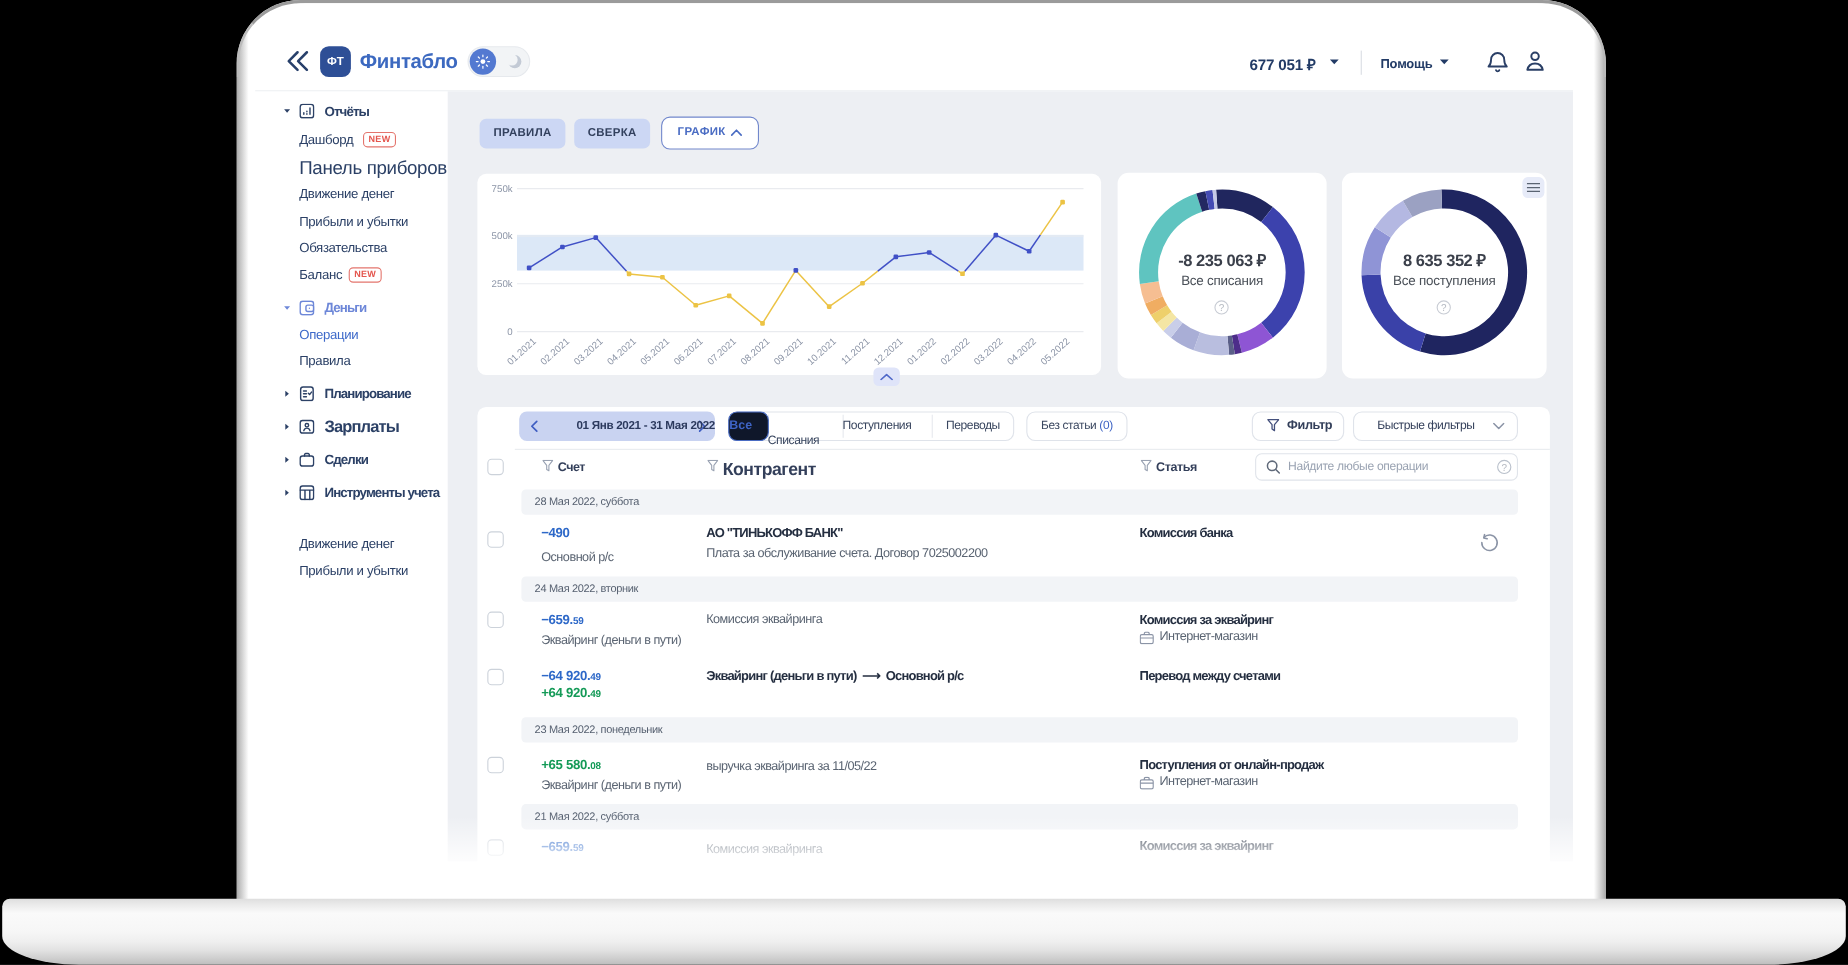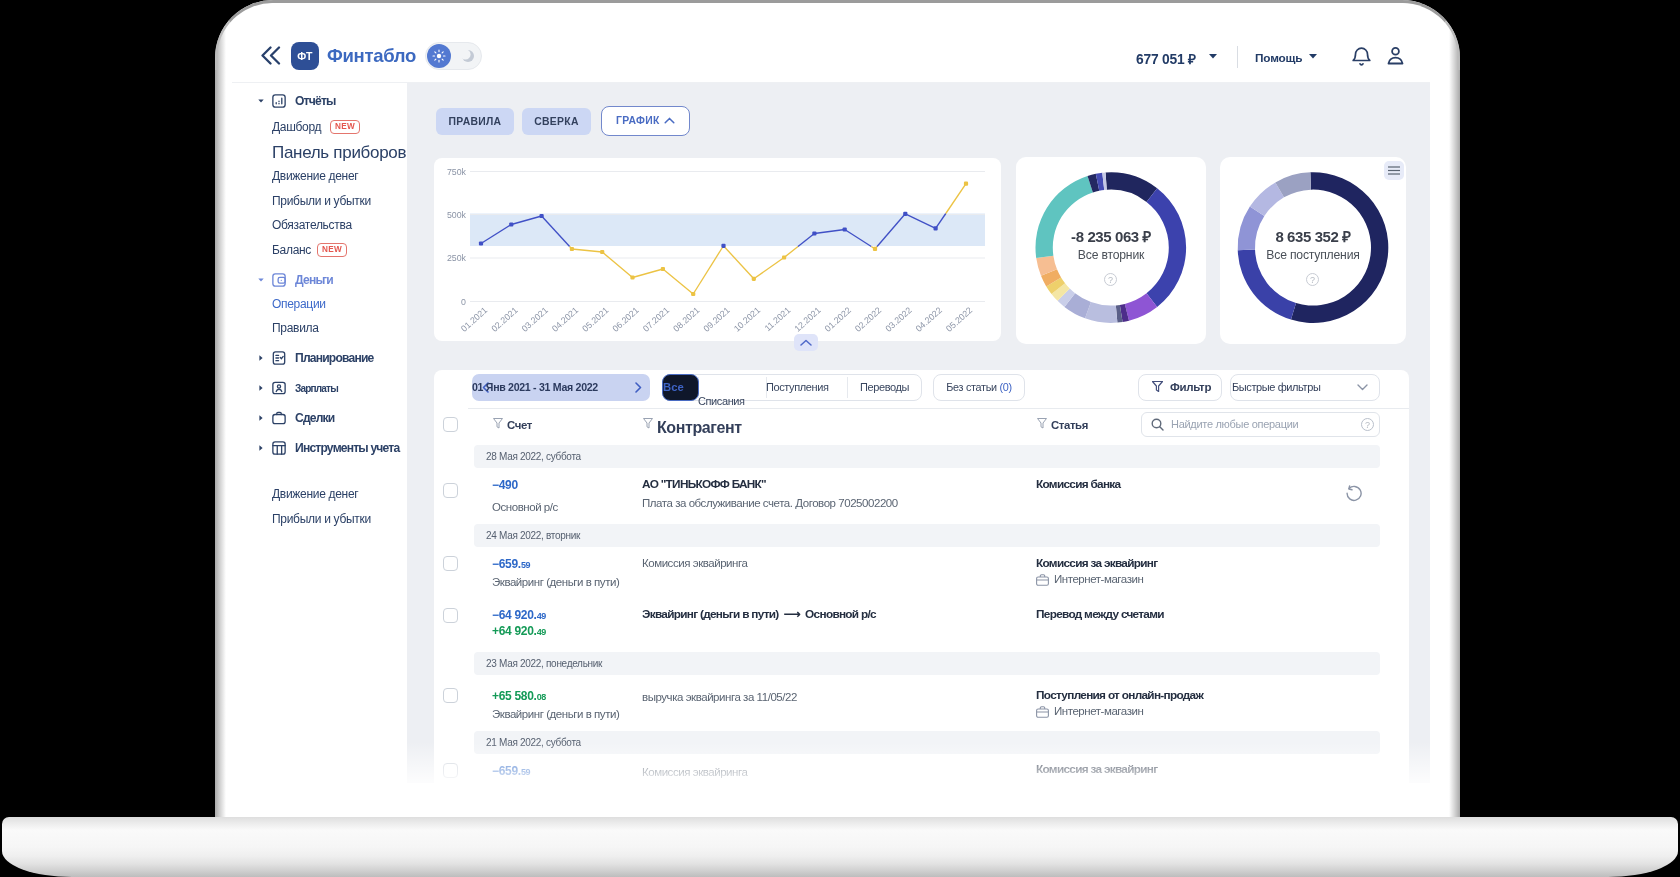--- a/index.html
+++ b/index.html
@@ -91,21 +91,21 @@
   </svg>
 <div class="abs" style="left:295px;top:351px;font-size:12.1px;font-weight:700;letter-spacing:-0.8px;color:#2c4166;line-height:15px">Планирование</div>
 <svg class="abs" style="left:259px;top:385px" width="4" height="6" viewBox="0 0 4 6">
     <path d="M0.4 0.3l3.2 2.7-3.2 2.7z" fill="#2c4166"></path>
   </svg>
 <svg class="abs" style="left:272px;top:381px" width="14" height="14" viewBox="0 0 16 16">
     <rect x="1" y="1.5" width="14" height="13" rx="2.5" stroke="#2c4166" stroke-width="1.5" fill="none" stroke-linecap="round" stroke-linejoin="round"></rect>
     <circle cx="8" cy="6.3" r="1.8" stroke="#2c4166" stroke-width="1.5" fill="none" stroke-linecap="round" stroke-linejoin="round"></circle>
     <path d="M4.8 12c.5-1.7 1.7-2.6 3.2-2.6s2.7.9 3.2 2.6" stroke="#2c4166" stroke-width="1.5" fill="none" stroke-linecap="round" stroke-linejoin="round"></path>
   </svg>
-<div class="abs" style="left:295px;top:381px;font-size:10px;font-weight:700;letter-spacing:-0.8px;color:#2c4166;line-height:15px">Зарплаты</div>
+<div class="abs" style="left:295px;top:381px;font-size:15px;font-weight:700;letter-spacing:-0.8px;color:#2c4166;line-height:15px">Зарплаты</div>
 <svg class="abs" style="left:259px;top:415px" width="4" height="6" viewBox="0 0 4 6">
     <path d="M0.4 0.3l3.2 2.7-3.2 2.7z" fill="#2c4166"></path>
   </svg>
 <svg class="abs" style="left:272px;top:411px" width="14" height="14" viewBox="0 0 16 16">
     <rect x="1" y="4" width="14" height="10.5" rx="2.5" stroke="#2c4166" stroke-width="1.5" fill="none" stroke-linecap="round" stroke-linejoin="round"></rect>
     <path d="M5.5 4V2.8A1.3 1.3 0 016.8 1.5h2.4a1.3 1.3 0 011.3 1.3V4" stroke="#2c4166" stroke-width="1.5" fill="none" stroke-linecap="round" stroke-linejoin="round"></path>
   </svg>
 <div class="abs" style="left:295px;top:411px;font-size:12.1px;font-weight:700;letter-spacing:-0.8px;color:#2c4166;line-height:15px">Сделки</div>
 <svg class="abs" style="left:259px;top:445px" width="4" height="6" viewBox="0 0 4 6">
     <path d="M0.4 0.3l3.2 2.7-3.2 2.7z" fill="#2c4166"></path>
@@ -208,21 +208,21 @@
 <path d="M41.55 143.85 A75.30 75.30 0 0 1 35.46 136.96 L49.10 126.31 A58.00 58.00 0 0 0 53.79 131.61 Z" fill="#f4e6a4"></path>
 <path d="M35.46 136.96 A75.30 75.30 0 0 1 30.26 129.38 L45.08 120.47 A58.00 58.00 0 0 0 49.10 126.31 Z" fill="#eed06b"></path>
 <path d="M30.26 129.38 A75.30 75.30 0 0 1 24.98 118.81 L41.02 112.33 A58.00 58.00 0 0 0 45.08 120.47 Z" fill="#f0ad62"></path>
 <path d="M24.98 118.81 A75.30 75.30 0 0 1 20.23 101.08 L37.36 98.67 A58.00 58.00 0 0 0 41.02 112.33 Z" fill="#f6be92"></path>
 <path d="M20.23 101.08 A75.30 75.30 0 0 1 71.53 18.99 L76.88 35.44 A58.00 58.00 0 0 0 37.36 98.67 Z" fill="#5fc4c0"></path>
 <path d="M71.53 18.99 A75.30 75.30 0 0 1 79.79 16.81 L83.24 33.76 A58.00 58.00 0 0 0 76.88 35.44 Z" fill="#232862"></path>
 <path d="M79.79 16.81 A75.30 75.30 0 0 1 86.28 15.78 L88.23 32.97 A58.00 58.00 0 0 0 83.24 33.76 Z" fill="#444bb4"></path>
 <path d="M86.28 15.78 A75.30 75.30 0 0 1 89.55 15.48 L90.75 32.74 A58.00 58.00 0 0 0 88.23 32.97 Z" fill="#c5c9e6"></path>
 </svg>
 <div class="abs" style="left:1016px;top:226px;width:190px;text-align:center;font-size:15px;font-weight:700;letter-spacing:-0.4px;color:#3a3f4a">-8 235 063 ₽</div>
-<div class="abs" style="left:1016px;top:248px;width:190px;text-align:center;font-size:12.2px;letter-spacing:-0.2px;color:#4a5058">Все вторник</div>
+<div class="abs" style="left:1016px;top:248px;width:190px;text-align:center;font-size:12.2px;letter-spacing:-0.2px;color:#4a5058">Все списания</div>
 <div class="abs" style="left:1104px;top:273px;width:13px;height:13px;border:1px solid #c8ccd4;border-radius:50%;font-size:9px;color:#b5bac2;text-align:center;line-height:12px">?</div>
 
 <div class="abs" style="left:1220px;top:157px;width:186px;height:187px;background:#fff;border-radius:10px"></div>
 <svg class="abs" style="left:1220px;top:157px" width="186" height="187" viewBox="0 0 186 187">
 <path d="M90.37 15.35 A75.30 75.30 0 1 1 70.98 162.61 L76.04 146.07 A58.00 58.00 0 1 0 90.98 32.64 Z" fill="#1f2560"></path>
 <path d="M70.98 162.61 A75.30 75.30 0 0 1 17.75 93.23 L35.04 92.62 A58.00 58.00 0 0 0 76.04 146.07 Z" fill="#3a41a8"></path>
 <path d="M17.75 93.23 A75.30 75.30 0 0 1 29.85 49.59 L44.36 59.01 A58.00 58.00 0 0 0 35.04 92.62 Z" fill="#8f94d6"></path>
 <path d="M29.85 49.59 A75.30 75.30 0 0 1 55.35 25.39 L64.00 40.37 A58.00 58.00 0 0 0 44.36 59.01 Z" fill="#b4b8e2"></path>
 <path d="M55.35 25.39 A75.30 75.30 0 0 1 90.37 15.35 L90.98 32.64 A58.00 58.00 0 0 0 64.00 40.37 Z" fill="#9ba1c2"></path>
 </svg>
@@ -245,39 +245,39 @@
 
 <div class="abs" style="left:434px;top:370px;width:975px;height:450px;background:#fff;border-radius:8px"></div>
 
 <div class="abs" style="left:472px;top:374px;width:178px;height:27px;background:#c9d3f1;border-radius:7px"></div>
 <svg class="abs" style="left:482px;top:382px" width="7" height="11" viewBox="0 0 7 11">
     <path d="M6 1L1.5 5.5 6 10" fill="none" stroke="#3f5ec2" stroke-width="1.6" stroke-linecap="round" stroke-linejoin="round"></path>
   </svg>
 <svg class="abs" style="left:635px;top:382px" width="7" height="11" viewBox="0 0 7 11">
     <path d="M1 1l4.5 4.5L1 10" fill="none" stroke="#3f5ec2" stroke-width="1.6" stroke-linecap="round" stroke-linejoin="round"></path>
   </svg>
-<div class="abs" style="left:472px;top:374px;width:178px;text-align:left;line-height:27px;font-size:10.6px;font-weight:600;letter-spacing:-0.3px;color:#2c3a5e">01 Янв 2021 - 31 Мая 2022</div>
+<div class="abs" style="left:472px;top:374px;width:178px;text-align:right;line-height:27px;font-size:10.6px;font-weight:600;letter-spacing:-0.3px;color:#2c3a5e">01 Янв 2021 - 31 Мая 2022</div>
 
 <div class="abs" style="left:662px;top:374px;width:260px;height:27px;background:#fff;border:1px solid #dfe3ea;border-radius:8px"></div>
 <div class="abs" style="left:698px;top:377px;width:1px;height:21px;background:#e6e9ee"></div>
 <div class="abs" style="left:766px;top:377px;width:1px;height:21px;background:#e6e9ee"></div>
 <div class="abs" style="left:847px;top:377px;width:1px;height:21px;background:#e6e9ee"></div>
 <div class="abs" style="left:662px;top:374px;width:37px;height:27px;background:#0f172a;border:1.4px solid #4a6cc3;border-radius:8px;text-align:left;line-height:25px;font-size:11.3px;font-weight:700;color:#3e63c4">Все</div>
 <div class="abs" style="left:698px;top:388px;width:68px;text-align:left;line-height:27px;font-size:11px;letter-spacing:-0.4px;color:#39465f">Списания</div>
 <div class="abs" style="left:766px;top:374px;width:81px;text-align:left;line-height:27px;font-size:11px;letter-spacing:-0.4px;color:#39465f">Поступления</div>
 <div class="abs" style="left:847px;top:374px;width:75px;text-align:center;line-height:27px;font-size:11px;letter-spacing:-0.4px;color:#39465f">Переводы</div>
 
 <div class="abs" style="left:933px;top:374px;width:92px;height:27px;background:#fff;border:1px solid #dfe3ea;border-radius:8px;text-align:center;line-height:25px;font-size:10.8px;letter-spacing:-0.3px;color:#39465f">Без статьи <span style="color:#3e63c4">(0)</span></div>
 
 <div class="abs" style="left:1138px;top:374px;width:84px;height:27px;background:#fff;border:1px solid #dfe3ea;border-radius:8px"></div>
 <svg class="abs" style="left:1152px;top:381px" width="11" height="12" viewBox="0 0 11 12">
     <path d="M0.5 0.5h10L6.6 5v5.5L4.4 9V5z" fill="none" stroke="#44507c" stroke-width="1.2" stroke-linejoin="round"></path>
   </svg>
 <div class="abs" style="left:1170px;top:374px;line-height:27px;font-size:11.5px;font-weight:600;letter-spacing:-0.3px;color:#333f5a">Фильтр</div>
-<div class="abs" style="left:1230px;top:374px;width:150px;height:27px;background:#fff;border:1px solid #dfe3ea;border-radius:8px;padding-left:1px;line-height:25px;font-size:11px;letter-spacing:-0.4px;color:#333f5a">Быстрые фильтры</div>
+<div class="abs" style="left:1230px;top:374px;width:150px;height:27px;background:#fff;border:1px solid #dfe3ea;border-radius:8px;padding-left:21px;line-height:25px;font-size:11px;letter-spacing:-0.4px;color:#333f5a">Быстрые фильтры</div>
 <svg class="abs" style="left:1357px;top:384px" width="11" height="7" viewBox="0 0 11 7">
     <path d="M1 1l4.5 4.5L10 1" fill="none" stroke="#8b94a6" stroke-width="1.4" stroke-linecap="round" stroke-linejoin="round"></path>
   </svg>
 
 <div class="abs" style="left:468px;top:408px;width:941px;height:1px;background:#e8ebef"></div>
 
 <div class="abs" style="left:443px;top:417px;width:15px;height:15px;background:#fff;border:1.4px solid #ccd2da;border-radius:4px"></div>
 <svg class="abs" style="left:493px;top:418px" width="10" height="11" viewBox="0 0 10 11">
     <path d="M0.5 0.5h9L6 5v5l-2-1.2V5z" fill="none" stroke="#99a2b2" stroke-width="1" stroke-linejoin="round"></path>
   </svg>

